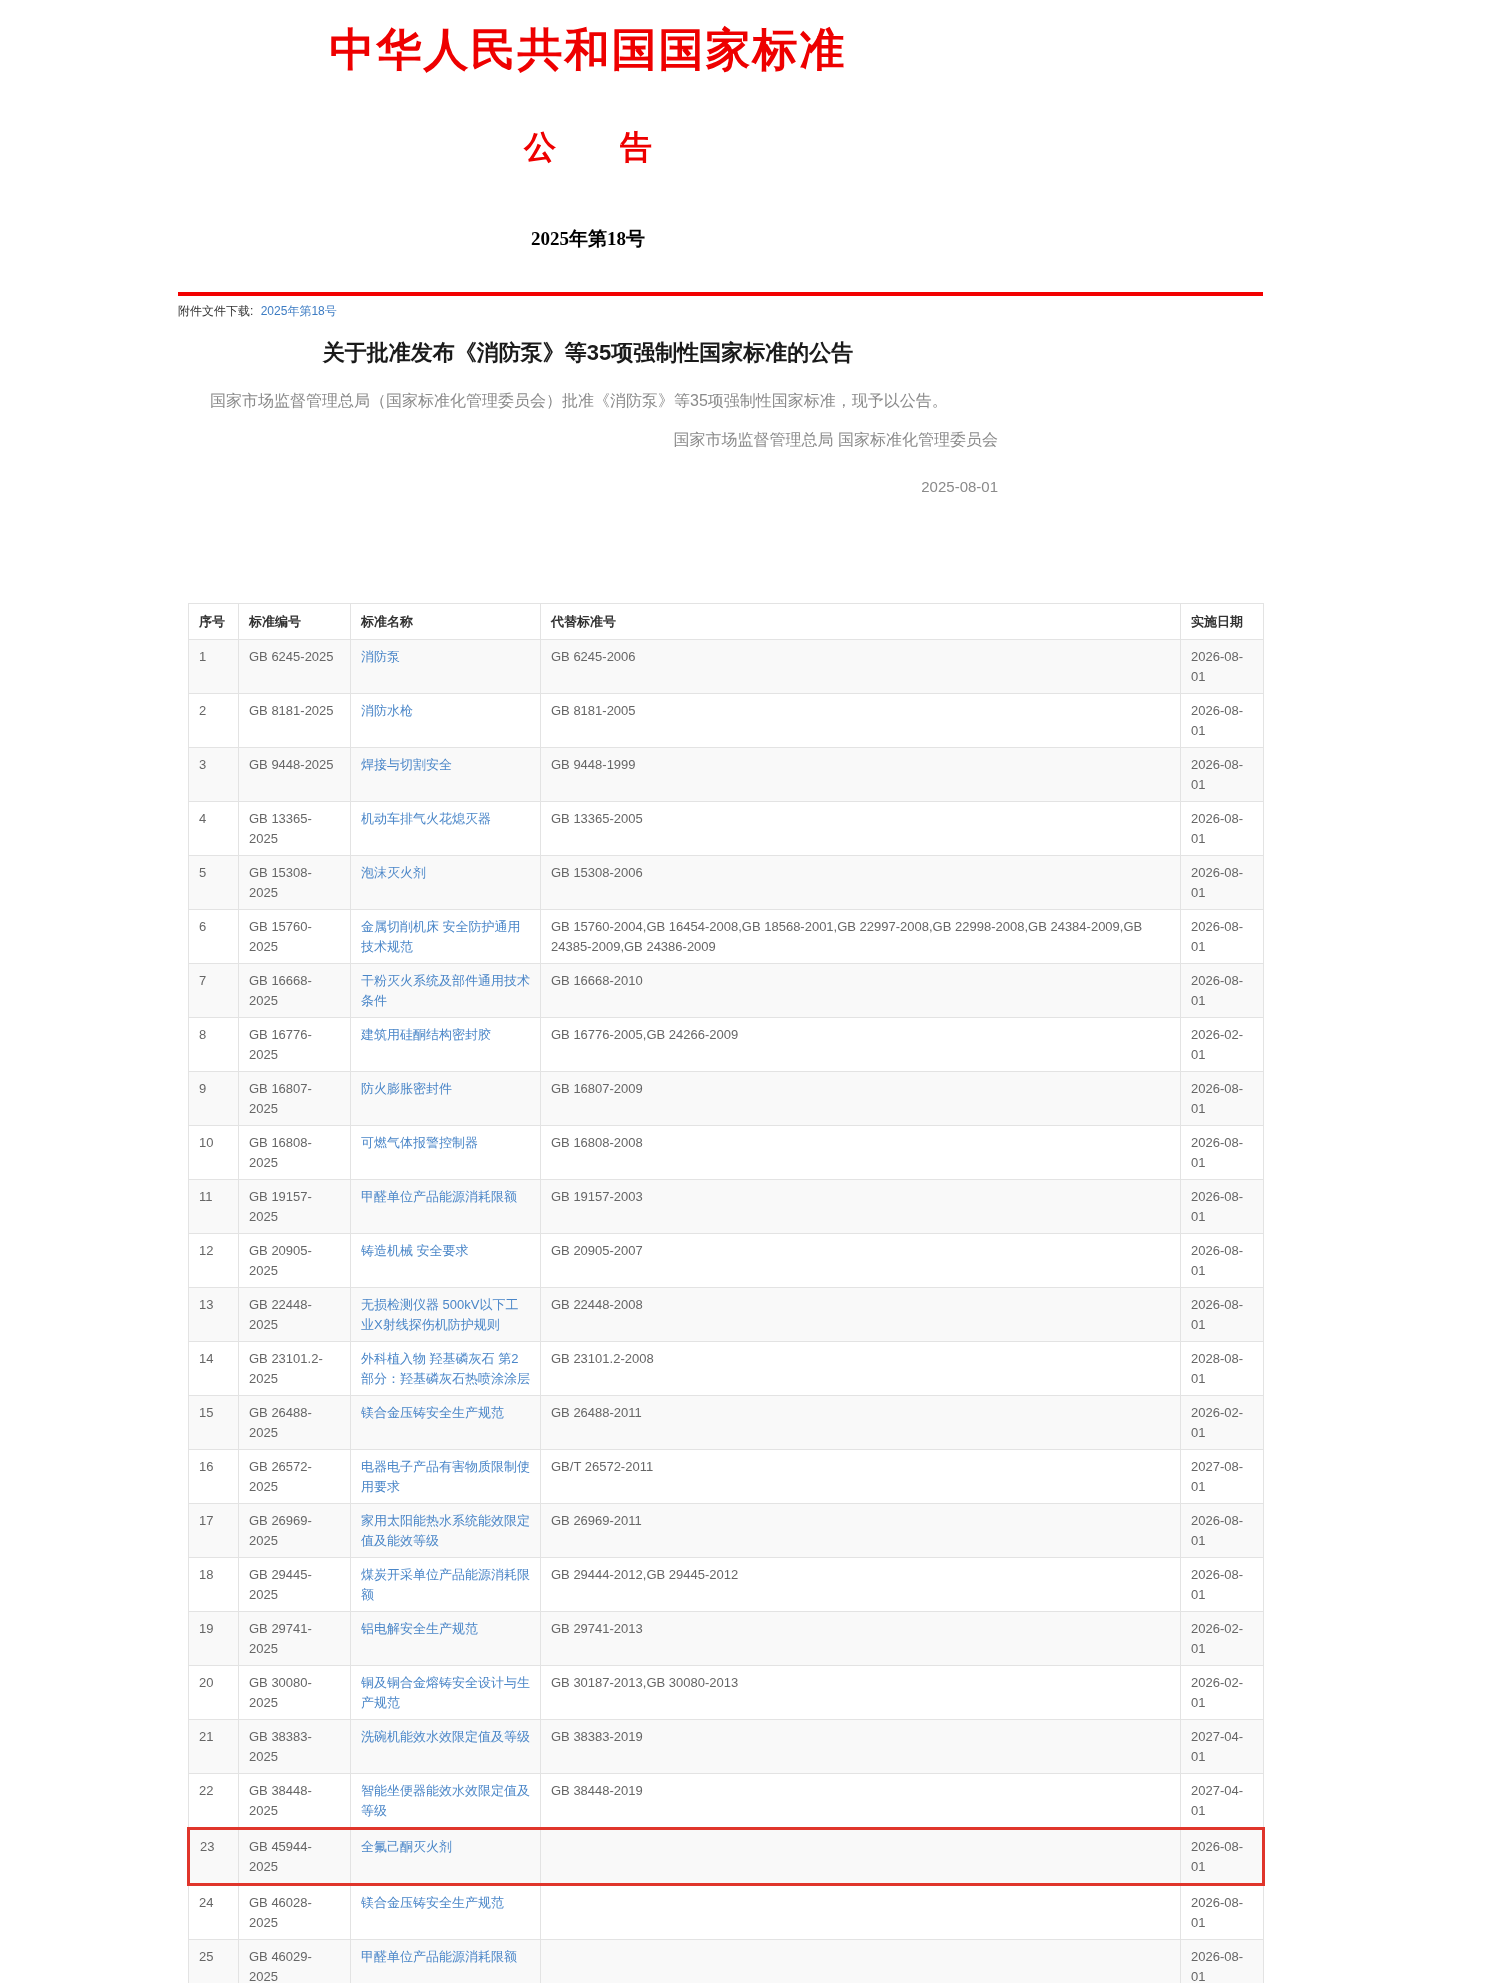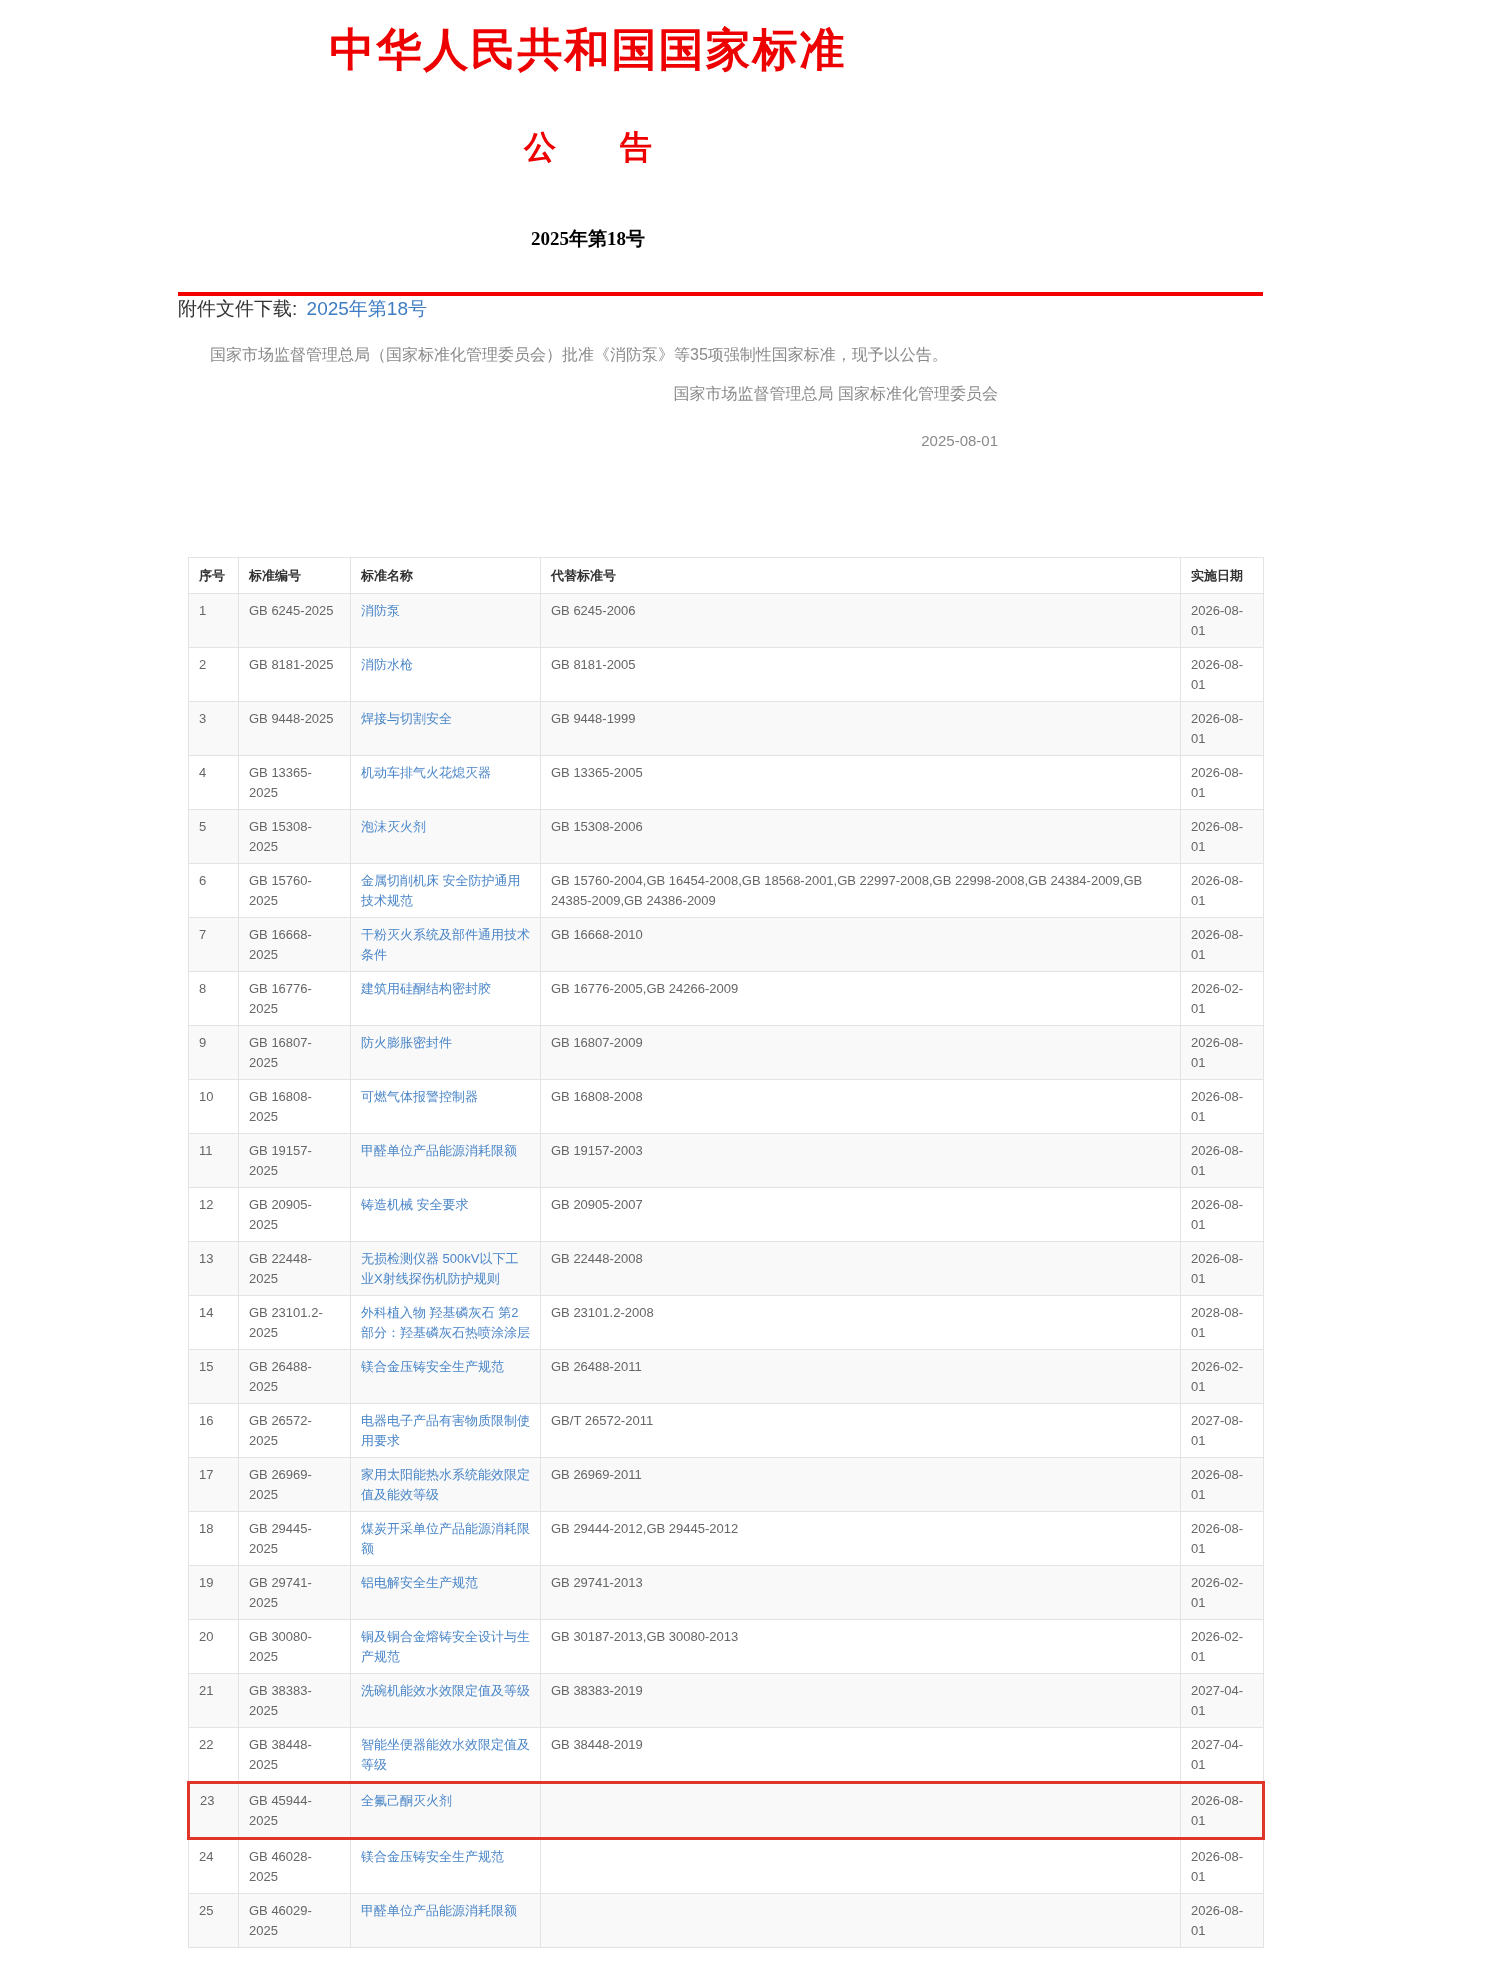--- a/index.html
+++ b/index.html
@@ -30,21 +30,21 @@
     margin-top:46px;
   }
   .issue-no{
     font-family:"Liberation Serif","DejaVu Serif",serif;
     font-size:19px;font-weight:700;color:#000;margin-top:56px;
   }
 
   
   .attachment-bar{
     width:1085px;border-top:4px solid var(--divider-red);
-    margin-top:40px;font-size:19px;color:#333;
+    margin-top:40px;padding-top:7px;font-size:12px;color:#333;
   }
   .attachment-bar a{
     color:var(--link-blue);text-decoration:none;margin-left:4px;cursor:pointer;
   }
 
   
   .announcement{width:820px;}
   .announcement h3{
     font-size:22px;font-weight:700;color:#1a1a1a;
     text-align:center;margin-top:18px;
@@ -94,20 +94,21 @@
     <h2>公　　告</h2>
     <div class="issue-no">2025年第18号</div>
   </header>
 
   <div class="attachment-bar">
     <span>附件文件下载:</span>
     <a href="#">2025年第18号</a>
   </div>
 
   <section class="announcement">
+    <h3>关于批准发布《消防泵》等35项强制性国家标准的公告</h3>
     <p class="body-text">国家市场监督管理总局（国家标准化管理委员会）批准《消防泵》等35项强制性国家标准，现予以公告。</p>
     <p class="sig">国家市场监督管理总局 国家标准化管理委员会</p>
     <p class="pub-date">2025-08-01</p>
   </section>
 
   <table class="standards">
     <thead>
       <tr>
         <th class="col-no">序号</th>
         <th class="col-code">标准编号</th>

